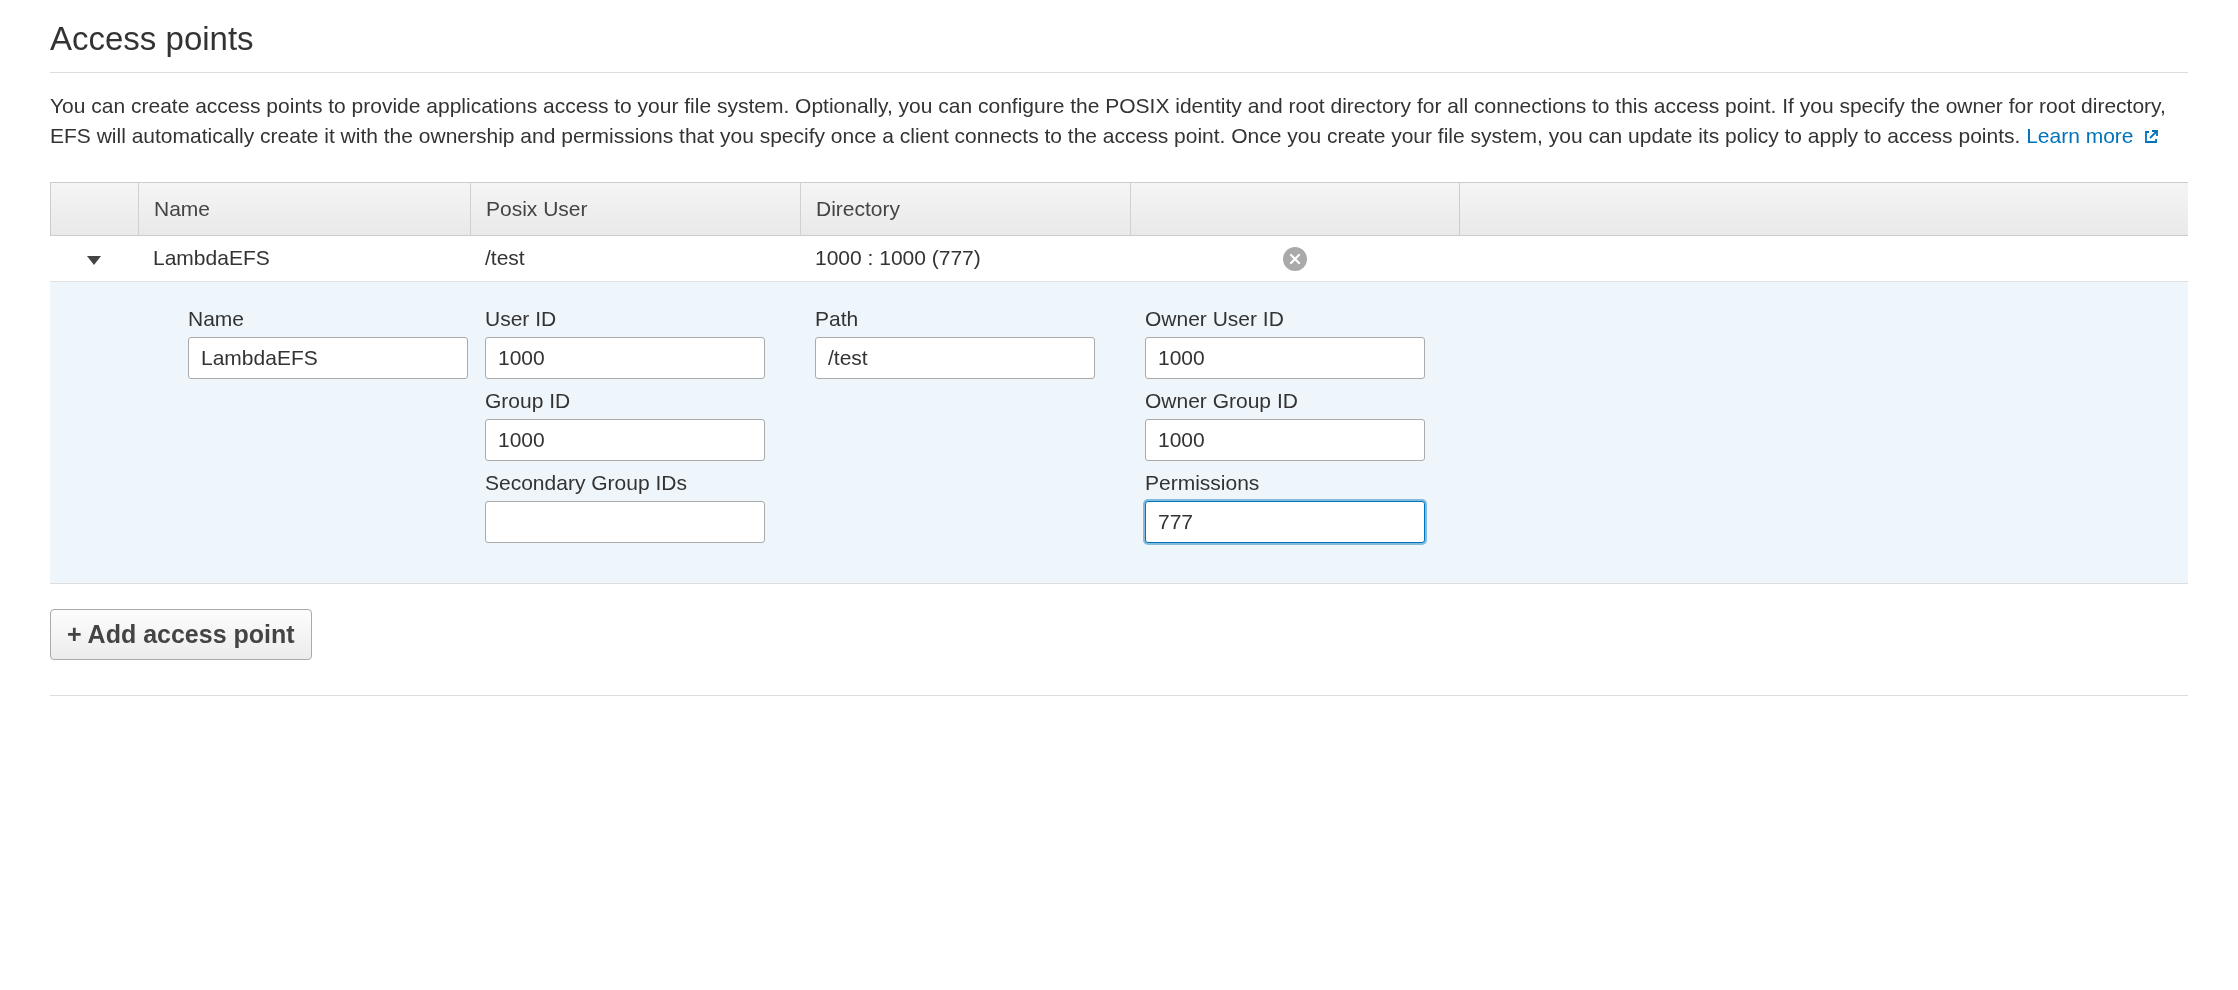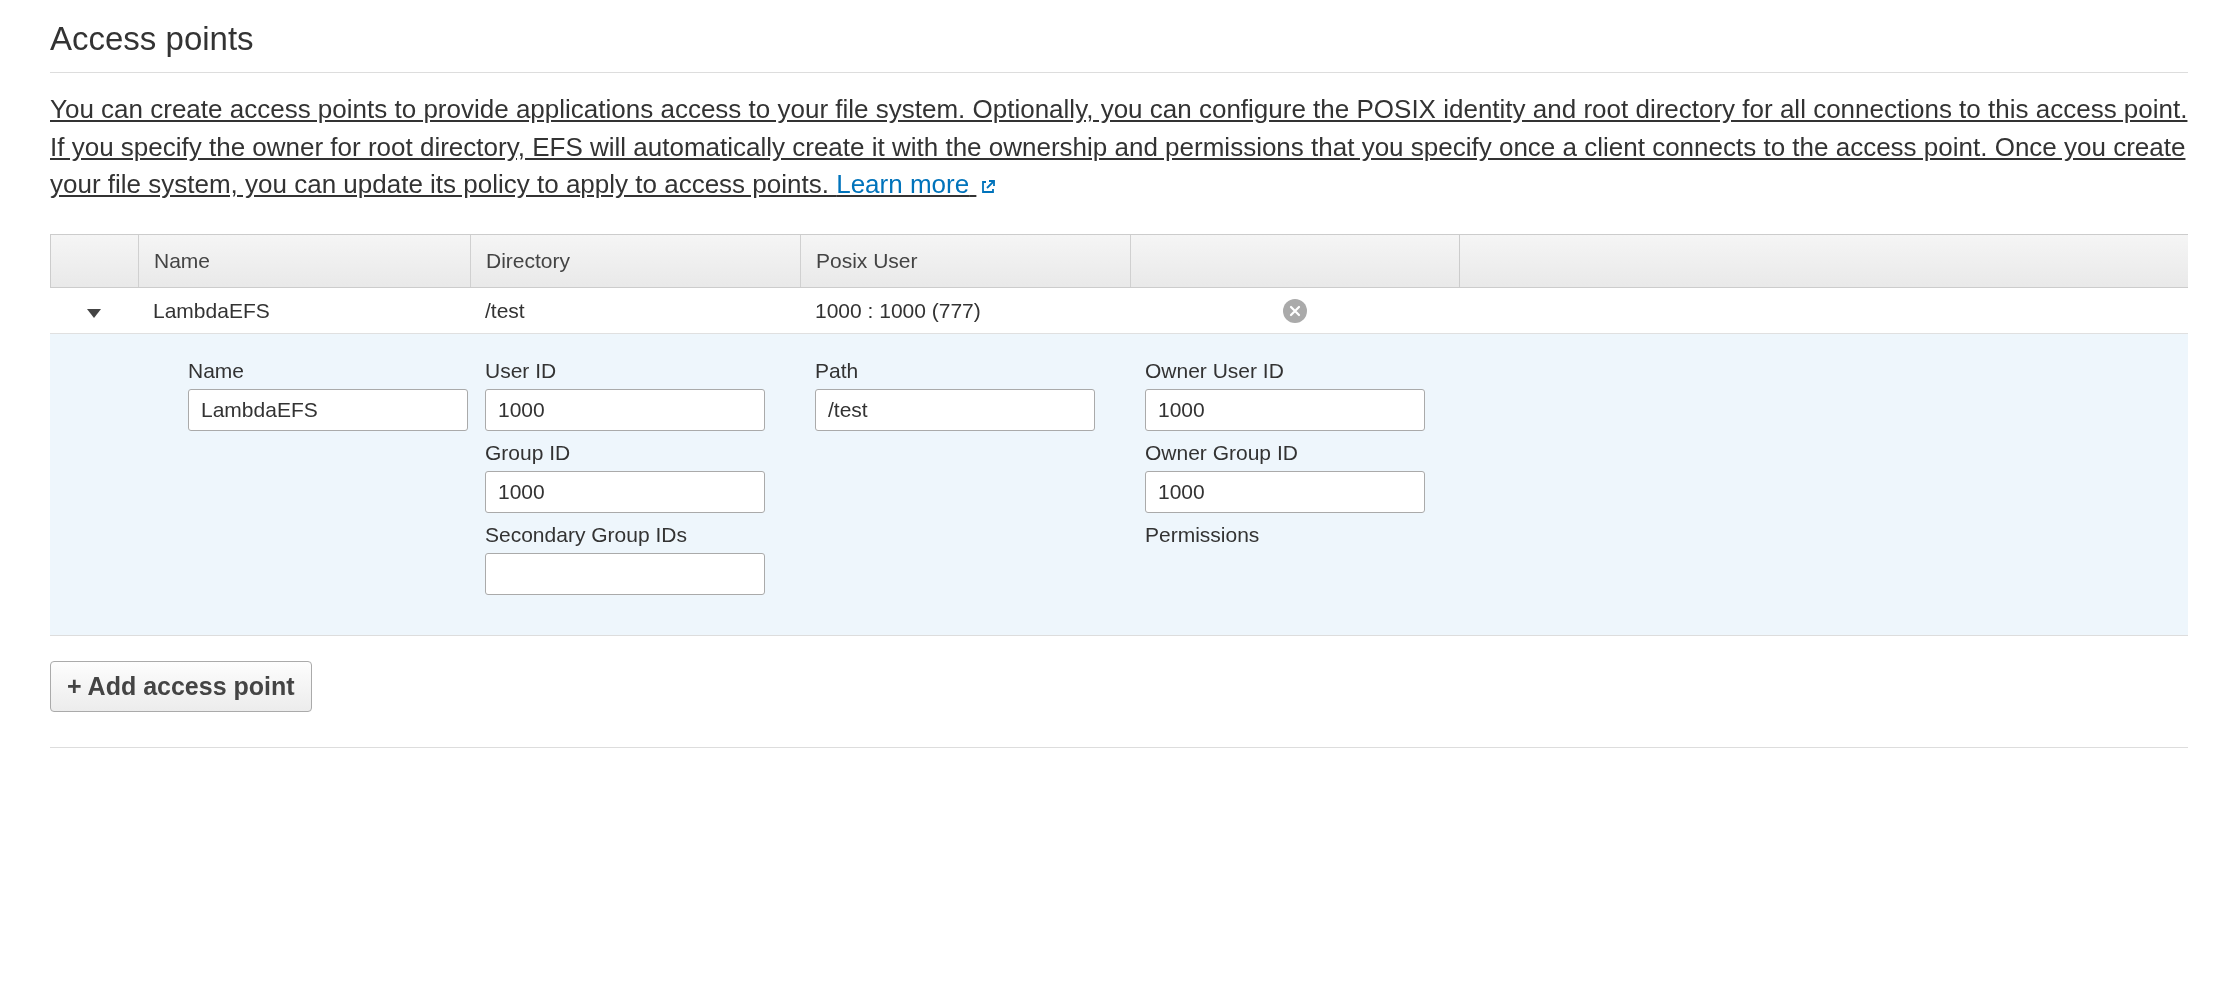--- a/index.html
+++ b/index.html
@@ -12,25 +12,24 @@
     }
     .section-title {
       font-size: 33px;
       font-weight: 400;
       color: #333;
       padding-bottom: 14px;
       border-bottom: 1px solid #ddd;
       margin-bottom: 18px;
     }
     .description {
-      font-size: 26px;
+      font-size: 21px;
       line-height: 1.45;
       color: #333;
       margin-bottom: 28px;
-      text-decoration: underline;
     }
     .description a {
       color: #0073bb;
       text-decoration: none;
     }
     .external-icon { margin-left: 4px; display: inline-block; vertical-align: -2px; }
     .table { width: 100%; border-collapse: collapse; margin-top: 28px; }
     .thead-row {
       display: grid;
       grid-template-columns: 88px 332px 330px 330px 330px 90px;
@@ -145,22 +144,22 @@
           <path d="M14 2L7 9"></path>
       </svg>
     </span>
   </a>
 </p>
 
 <div class="table">
   <div class="thead-row">
     <div class="thead-cell"></div>
     <div class="thead-cell">Name</div>
+    <div class="thead-cell">Posix User</div>
     <div class="thead-cell">Directory</div>
-    <div class="thead-cell">Posix User</div>
     <div class="thead-cell"></div>
   </div>
 
   <div class="tbody-row">
     <div class="tbody-cell expand-cell">
       <span class="caret-down-icon"></span>
     </div>
     <div class="tbody-cell">LambdaEFS</div>
     <div class="tbody-cell">/test</div>
     <div class="tbody-cell">1000 : 1000 (777)</div>
@@ -207,20 +206,21 @@
       <div class="field-group">
         <label class="field-label">Owner User ID</label>
         <input class="field-input" type="text" value="1000" style="">
       </div>
       <div class="field-group">
         <label class="field-label">Owner Group ID</label>
         <input class="field-input" type="text" value="1000" style="">
       </div>
       <div class="field-group">
         <label class="field-label">Permissions</label>
+        <input class="field-input focused" type="text" value="777" style="">
       </div>
     </div>
   </div>
 </div>
 
 <button class="add-button">+ Add access point</button>
 
 <hr class="bottom-hr">
 
 

